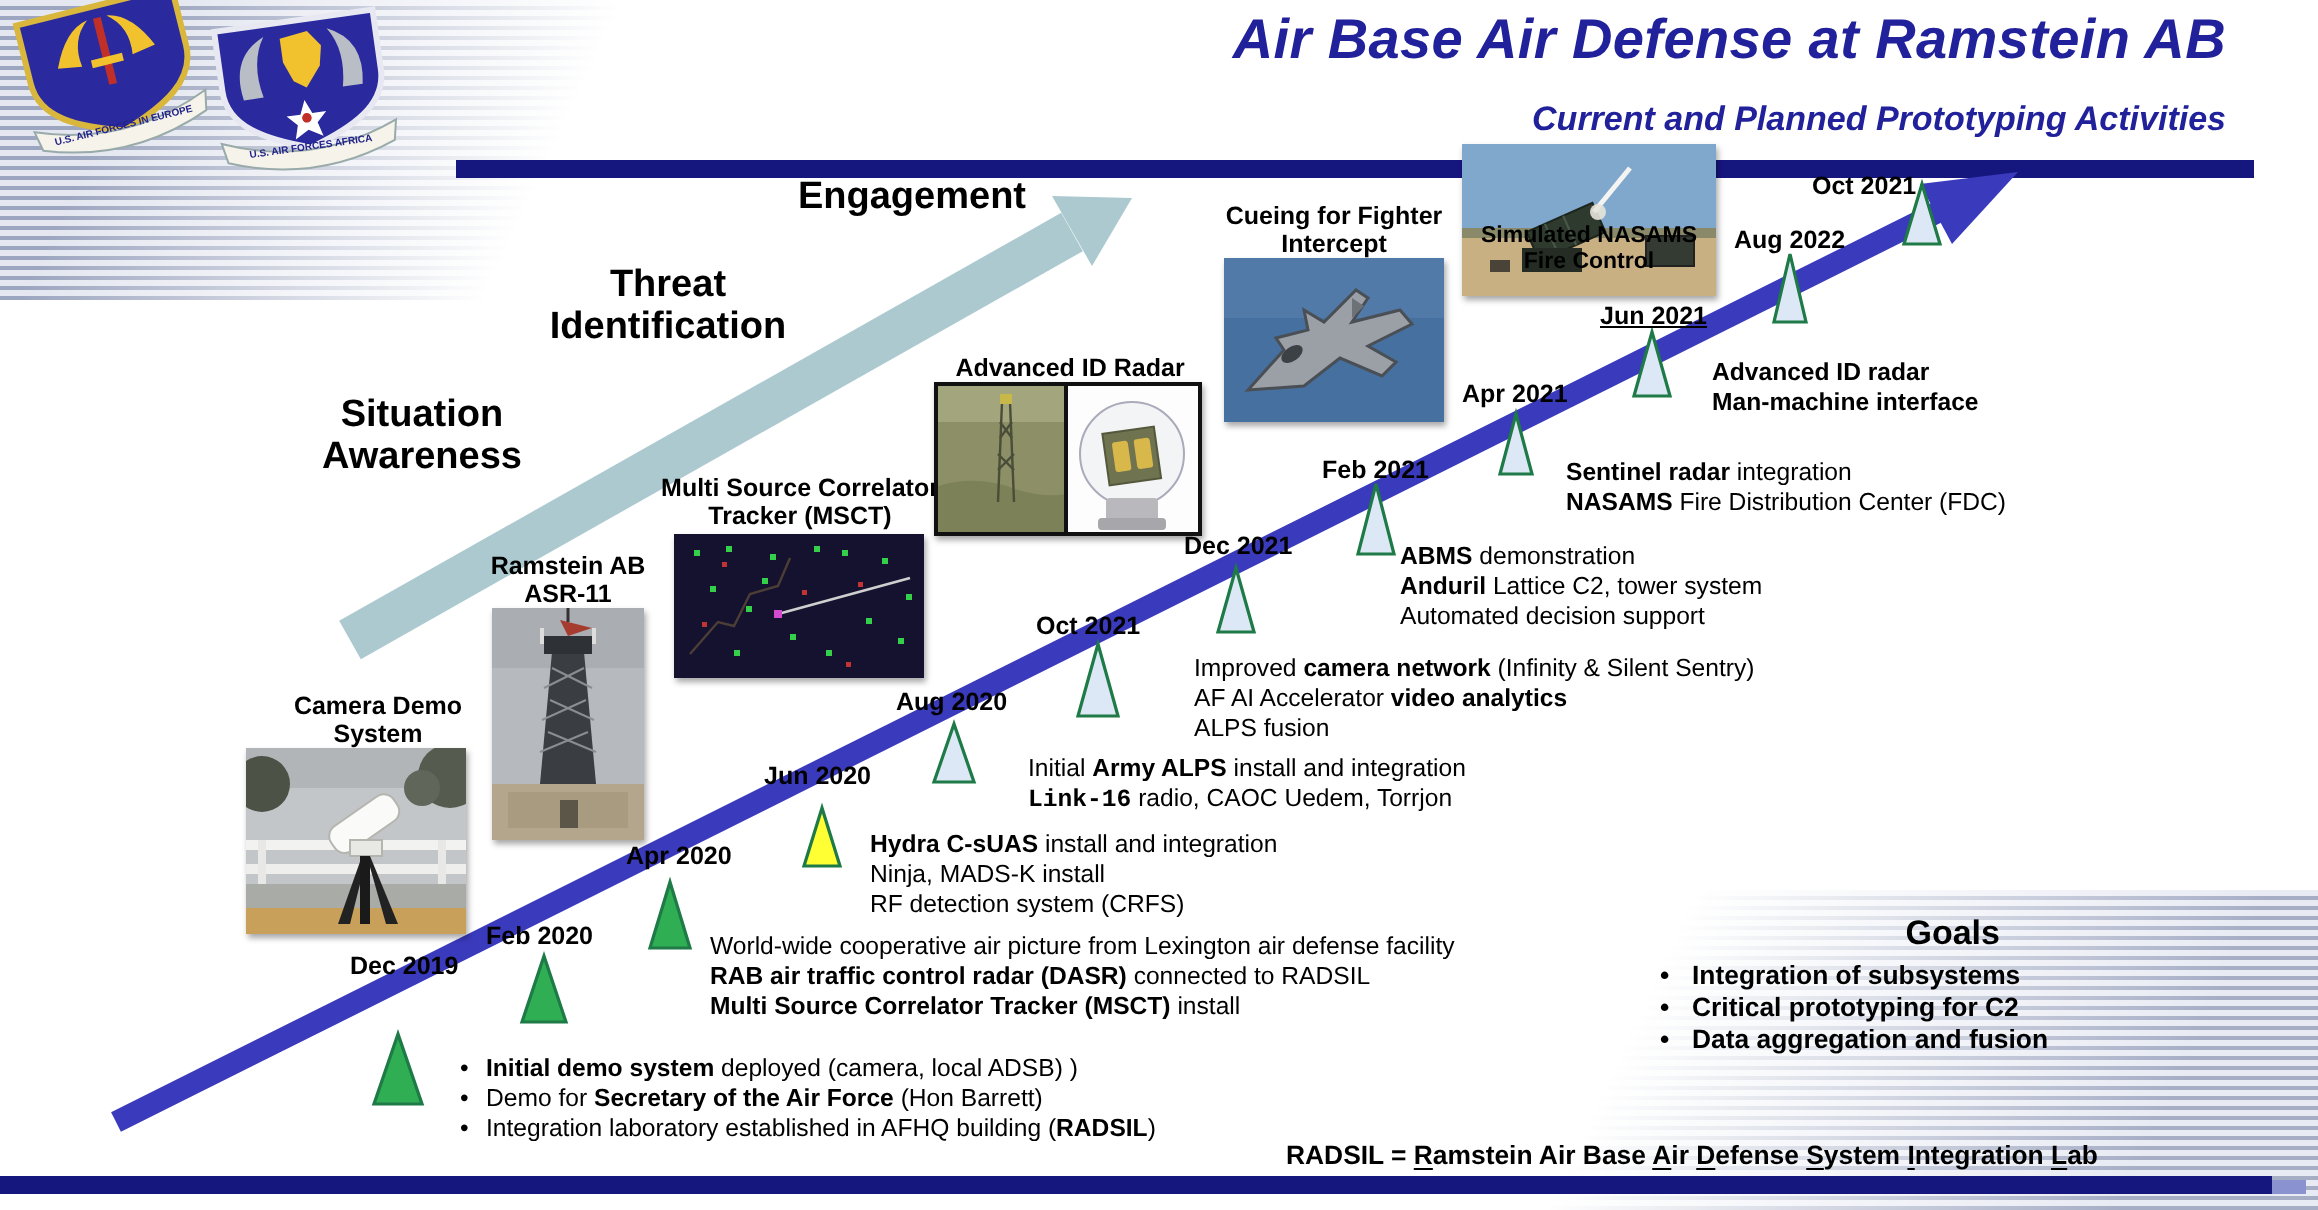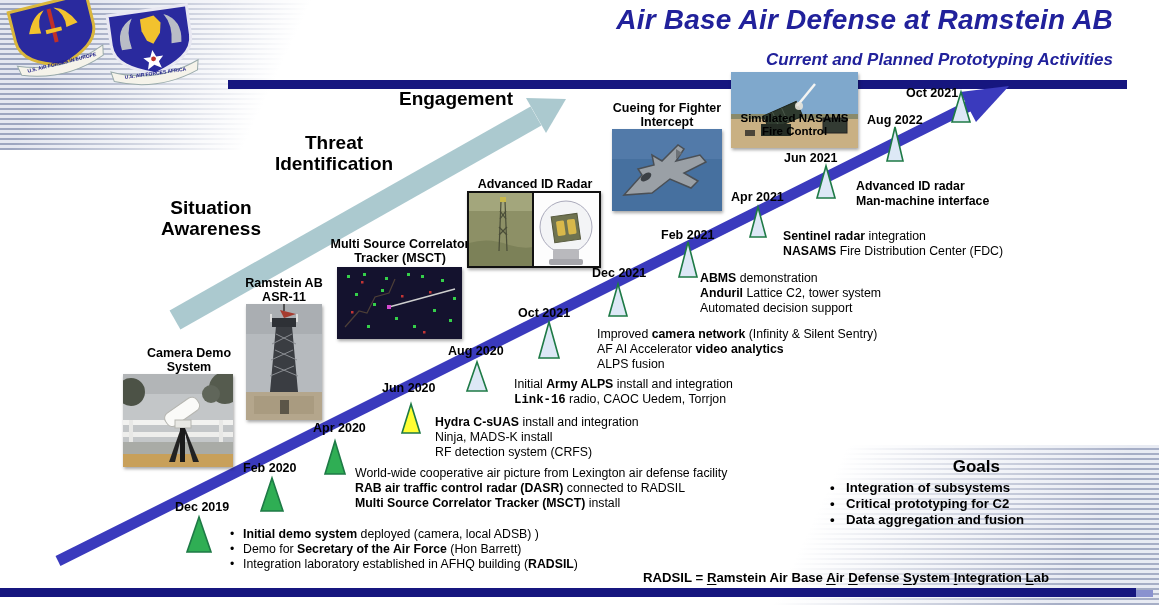--- a/index.html
+++ b/index.html
@@ -240,21 +240,21 @@
       <rect x="30" y="52" width="30" height="12" fill="#242c24"></rect>
       <line x1="66" y1="34" x2="84" y2="12" stroke="#f4f4f2" stroke-width="2.5"></line>
       <circle cx="68" cy="34" r="4" fill="#e8e4da" opacity="0.9"></circle>
       <rect x="92" y="46" width="24" height="15" fill="#333b33" stroke="#222"></rect>
       <rect x="14" y="58" width="10" height="6" fill="#4a4438"></rect>
     </svg>
     <div class="overlay-cap">Simulated NASAMS Fire Control</div>
   </div>
 
   <div id="timeline-layer">
-      <div class="mslabel" style="left: 175px; top: 500px;">Dec 2019</div>
+      <div class="mslabel" style="left: 175px; top: 476px;">Dec 2019</div>
       <div class="mstext" style="left: 228px; top: 527px;">
         <div class="line bullet"><span style="font-weight: bold;">Initial demo system</span><span> deployed (camera, local ADSB) )</span></div>
         <div class="line bullet"><span>Demo for </span><span style="font-weight: bold;">Secretary of the Air Force</span><span> (Hon Barrett)</span></div>
         <div class="line bullet"><span>Integration laboratory established in AFHQ building (</span><span style="font-weight: bold;">RADSIL</span><span>)</span></div>
       </div>
       <div class="mslabel" style="left: 243px; top: 461px;">Feb 2020</div>
       <div class="mslabel" style="left: 313px; top: 421px;">Apr 2020</div>
       <div class="mstext" style="left: 355px; top: 466px;">
         <div class="line"><span style="font-weight: normal;">World-wide cooperative air picture</span><span> from Lexington air defense facility</span></div>
         <div class="line"><span style="font-weight: bold;">RAB air traffic control radar (DASR)</span><span> connected to RADSIL</span></div>
@@ -282,21 +282,21 @@
       <div class="mstext" style="left: 700px; top: 271px;">
         <div class="line"><span style="font-weight: bold;">ABMS</span><span> demonstration</span></div>
         <div class="line"><span style="font-weight: bold;">Anduril</span><span> Lattice C2, tower system</span></div>
         <div class="line"><span>Automated decision support</span></div>
       </div>
       <div class="mslabel" style="left: 731px; top: 190px;">Apr 2021</div>
       <div class="mstext" style="left: 783px; top: 229px;">
         <div class="line"><span style="font-weight: bold;">Sentinel radar</span><span> integration</span></div>
         <div class="line"><span style="font-weight: bold;">NASAMS</span><span> Fire Distribution Center (FDC)</span></div>
       </div>
-      <div class="mslabel" style="left: 784px; top: 151px;">Jun 2021</div>
+      <div class="mslabel" style="left: 800px; top: 151px; text-decoration: underline;">Jun 2021</div>
       <div class="mstext" style="left: 856px; top: 179px;">
         <div class="line"><span style="font-weight: bold;">Advanced ID radar</span></div>
         <div class="line"><span style="font-weight: bold;">Man-machine interface</span></div>
       </div>
       <div class="mslabel" style="left: 867px; top: 113px;">Aug 2022</div>
       <div class="mslabel" style="left: 906px; top: 86px;">Oct 2021</div>
     </div>
 
   <div class="goals">
     <h3>Goals</h3>

